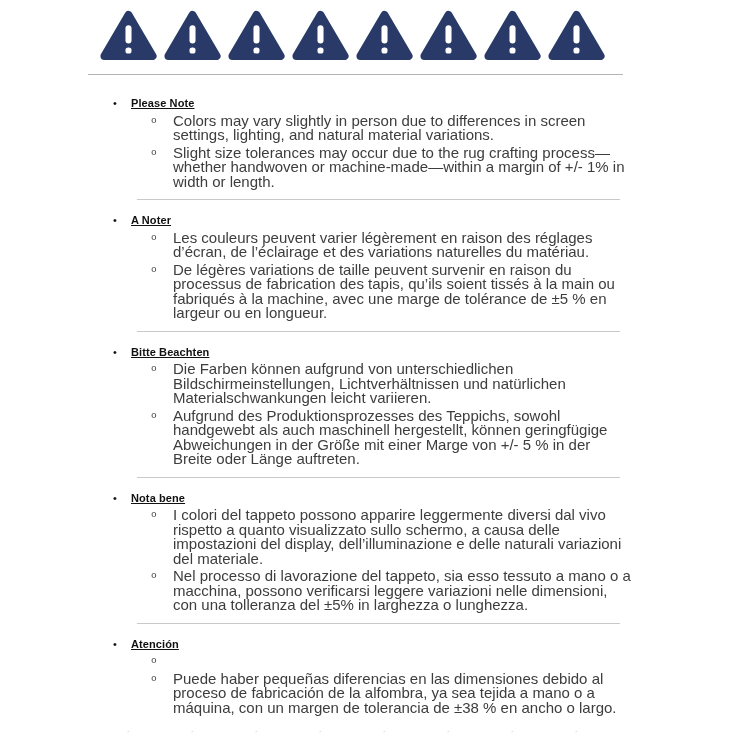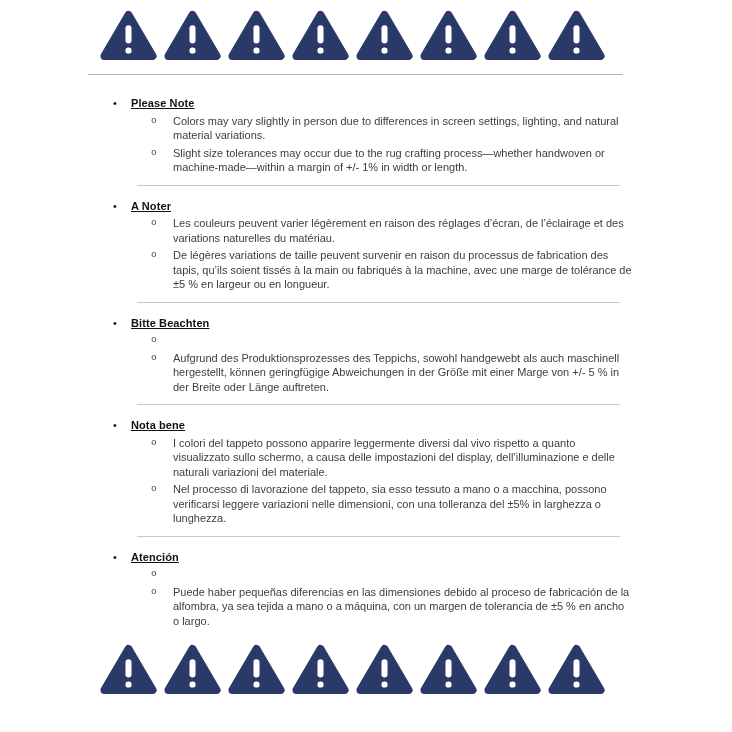--- a/index.html
+++ b/index.html
@@ -57,21 +57,21 @@
   }
   .o-bullet {
     width: 22px;
     font-size: 9.5px;
     line-height: 14.5px;
     color: #3d3d3d;
     font-family: "Liberation Mono", monospace;
   }
   .item-text {
     width: 459px;
-    font-size: 11px;
+    font-size: 15px;
     line-height: 14.5px;
     color: #3d3d3d;
   }
   .section-divider {
     height: 1px;
     background: #c9c9c9;
     width: 483px;
     margin: 10px 0 13px 49px;
   }
 </style>
@@ -159,20 +159,21 @@
 
   <div class="section-divider"></div>
 
   <div class="section">
     <div class="heading-row">
       <span class="h-bullet">•</span>
       <span class="heading">Bitte Beachten</span>
     </div>
     <div class="item-row">
       <span class="o-bullet">o</span>
+      <span class="item-text">Die Farben können aufgrund von unterschiedlichen Bildschirmeinstellungen, Lichtverhältnissen und natürlichen Materialschwankungen leicht variieren.</span>
     </div>
     <div class="item-row">
       <span class="o-bullet">o</span>
       <span class="item-text">Aufgrund des Produktionsprozesses des Teppichs, sowohl handgewebt als auch maschinell hergestellt, können geringfügige Abweichungen in der Größe mit einer Marge von +/- 5 % in der Breite oder Länge auftreten.</span>
     </div>
   </div>
 
   <div class="section-divider"></div>
 
   <div class="section">
@@ -195,21 +196,21 @@
   <div class="section">
     <div class="heading-row">
       <span class="h-bullet">•</span>
       <span class="heading">Atención</span>
     </div>
     <div class="item-row">
       <span class="o-bullet">o</span>
     </div>
     <div class="item-row">
       <span class="o-bullet">o</span>
-      <span class="item-text">Puede haber pequeñas diferencias en las dimensiones debido al proceso de fabricación de la alfombra, ya sea tejida a mano o a máquina, con un margen de tolerancia de ±5 % en ancho o largo.</span>
+      <span class="item-text">Puede haber pequeñas diferencias en las dimensiones debido al proceso de fabricación de la alfombra, ya sea tejida a mano o a máquina, con un margen de tolerancia de ±38 % en ancho o largo.</span>
     </div>
   </div>
 
 </div>
 
 <div class="warning-row bottom">
   <svg viewBox="0 0 64 60" aria-hidden="true">
     <path d="M32 7 L59 53 L5 53 Z" fill="currentColor" stroke="currentColor" stroke-width="9" stroke-linejoin="round"></path>
     <rect x="28.6" y="18.5" width="6.8" height="20.5" rx="3.4" fill="#ffffff"></rect>
     <rect x="28.6" y="43.5" width="6.8" height="6.8" rx="3" fill="#ffffff"></rect>

